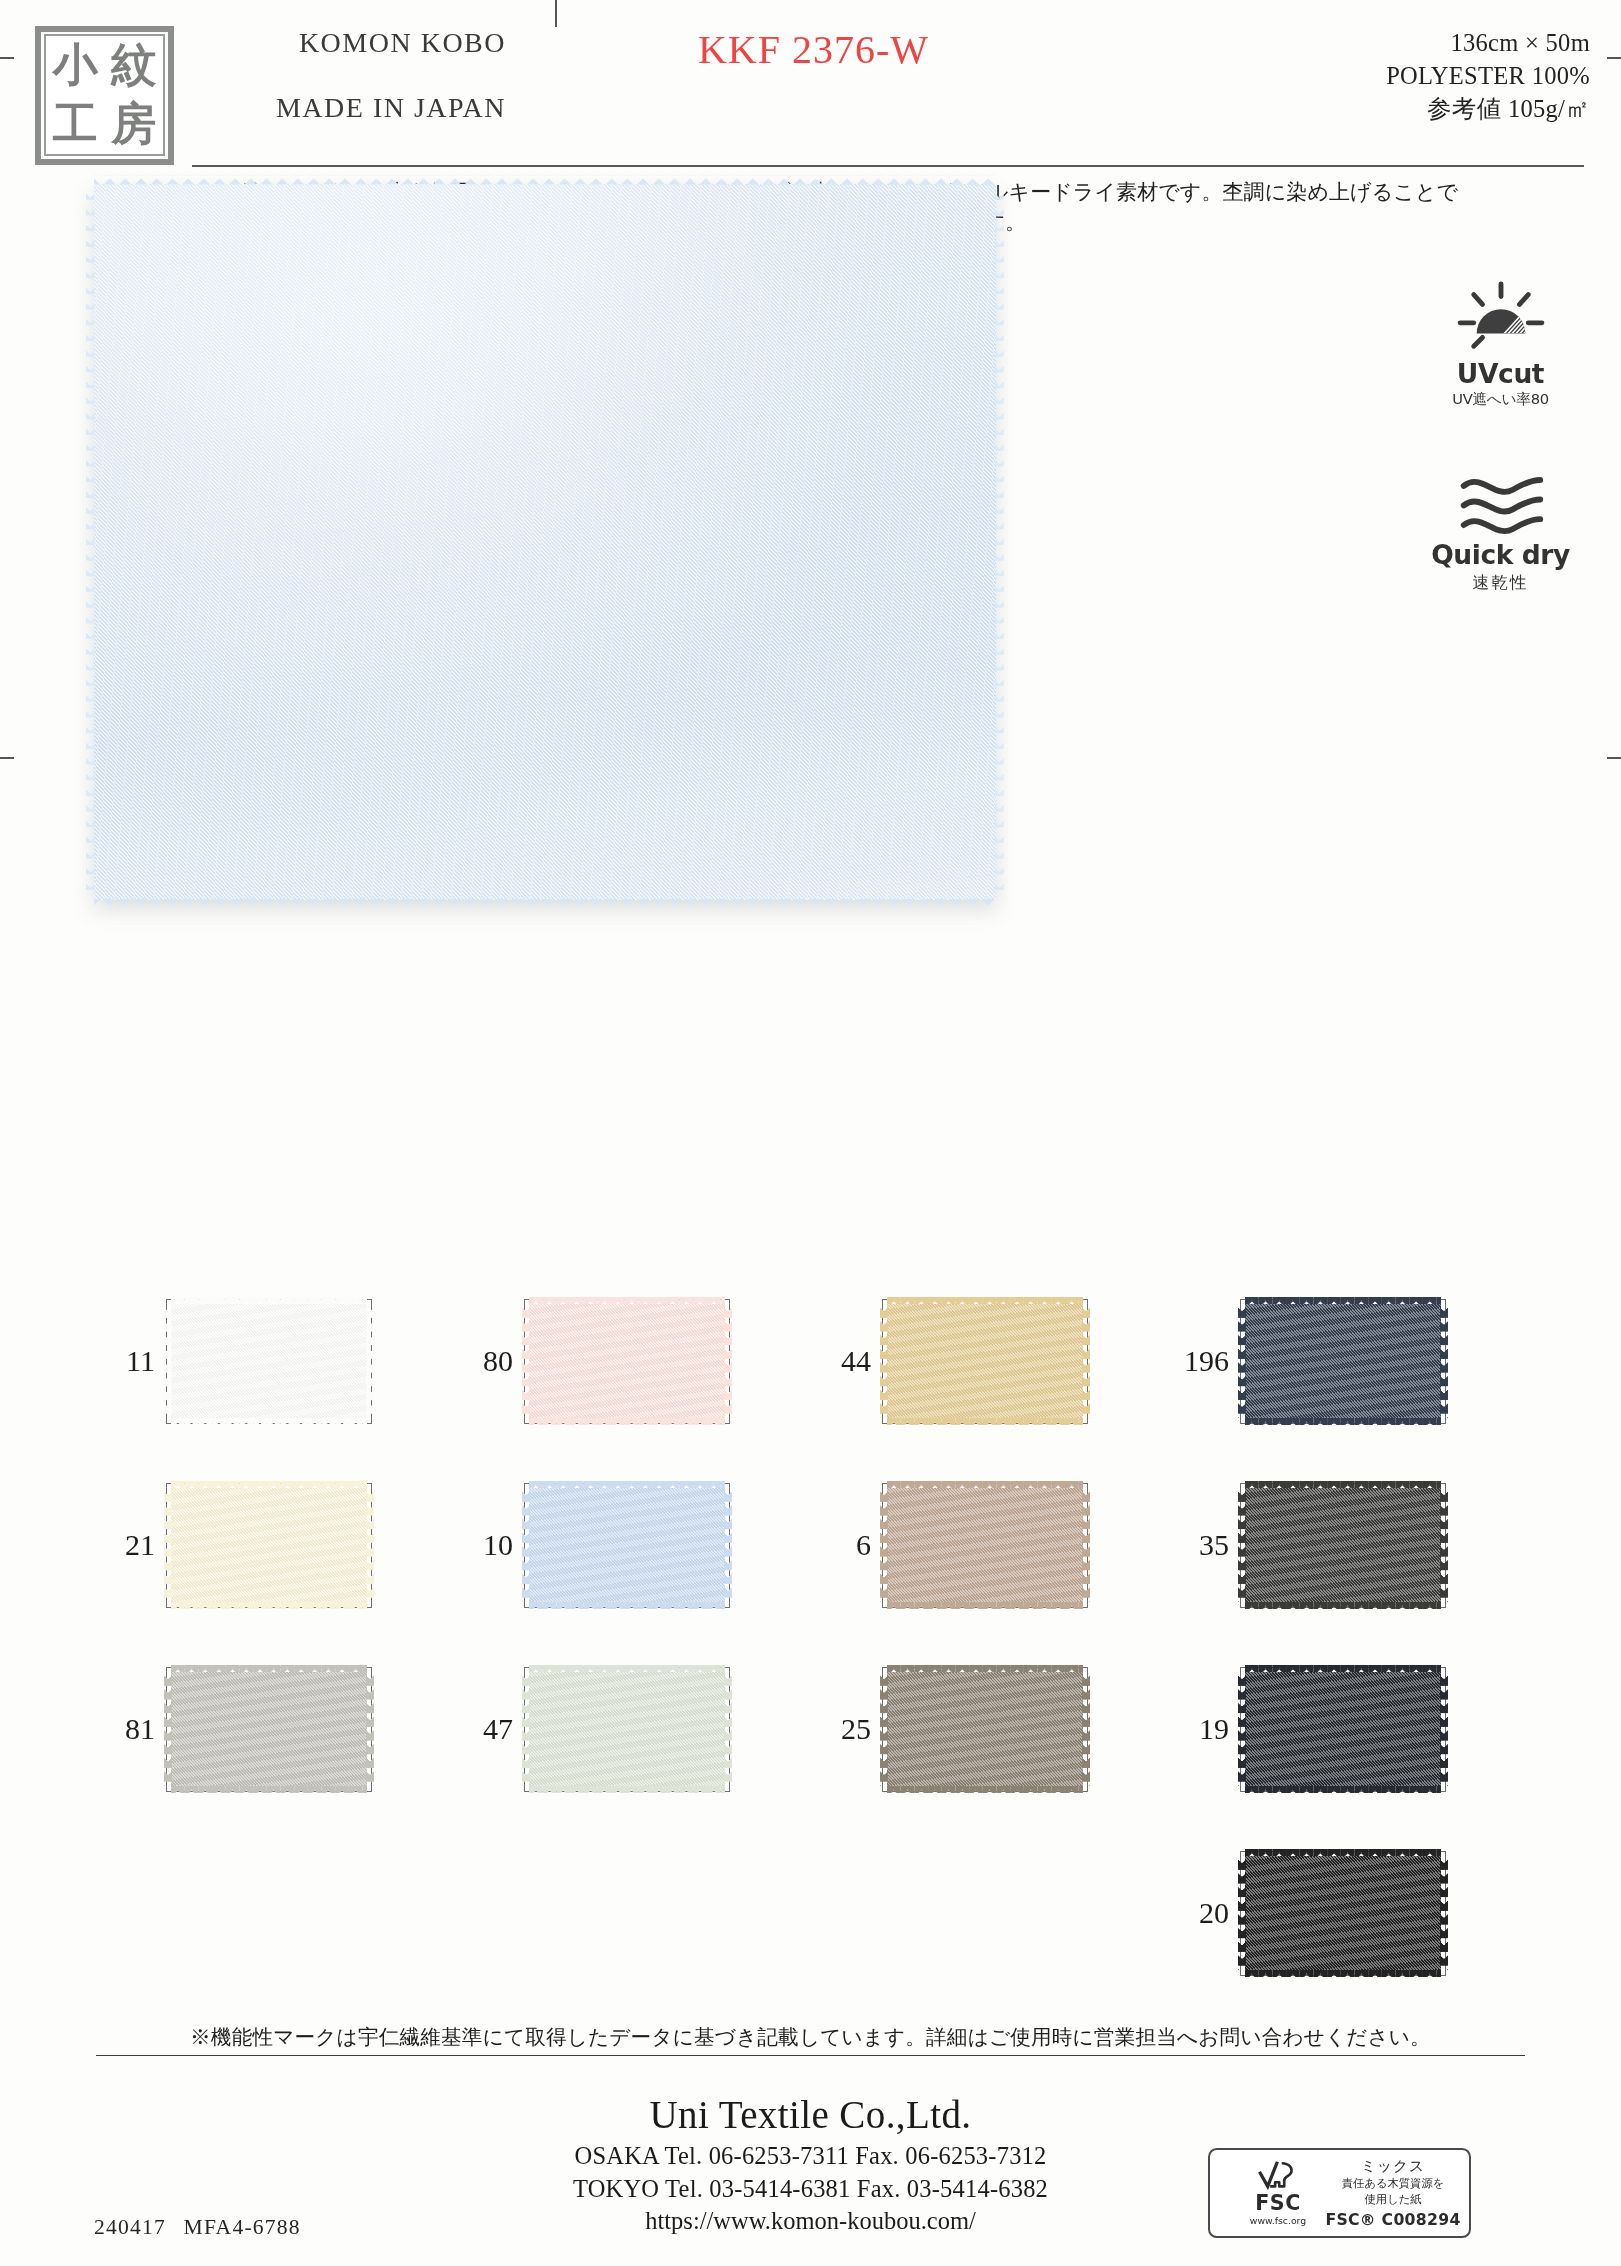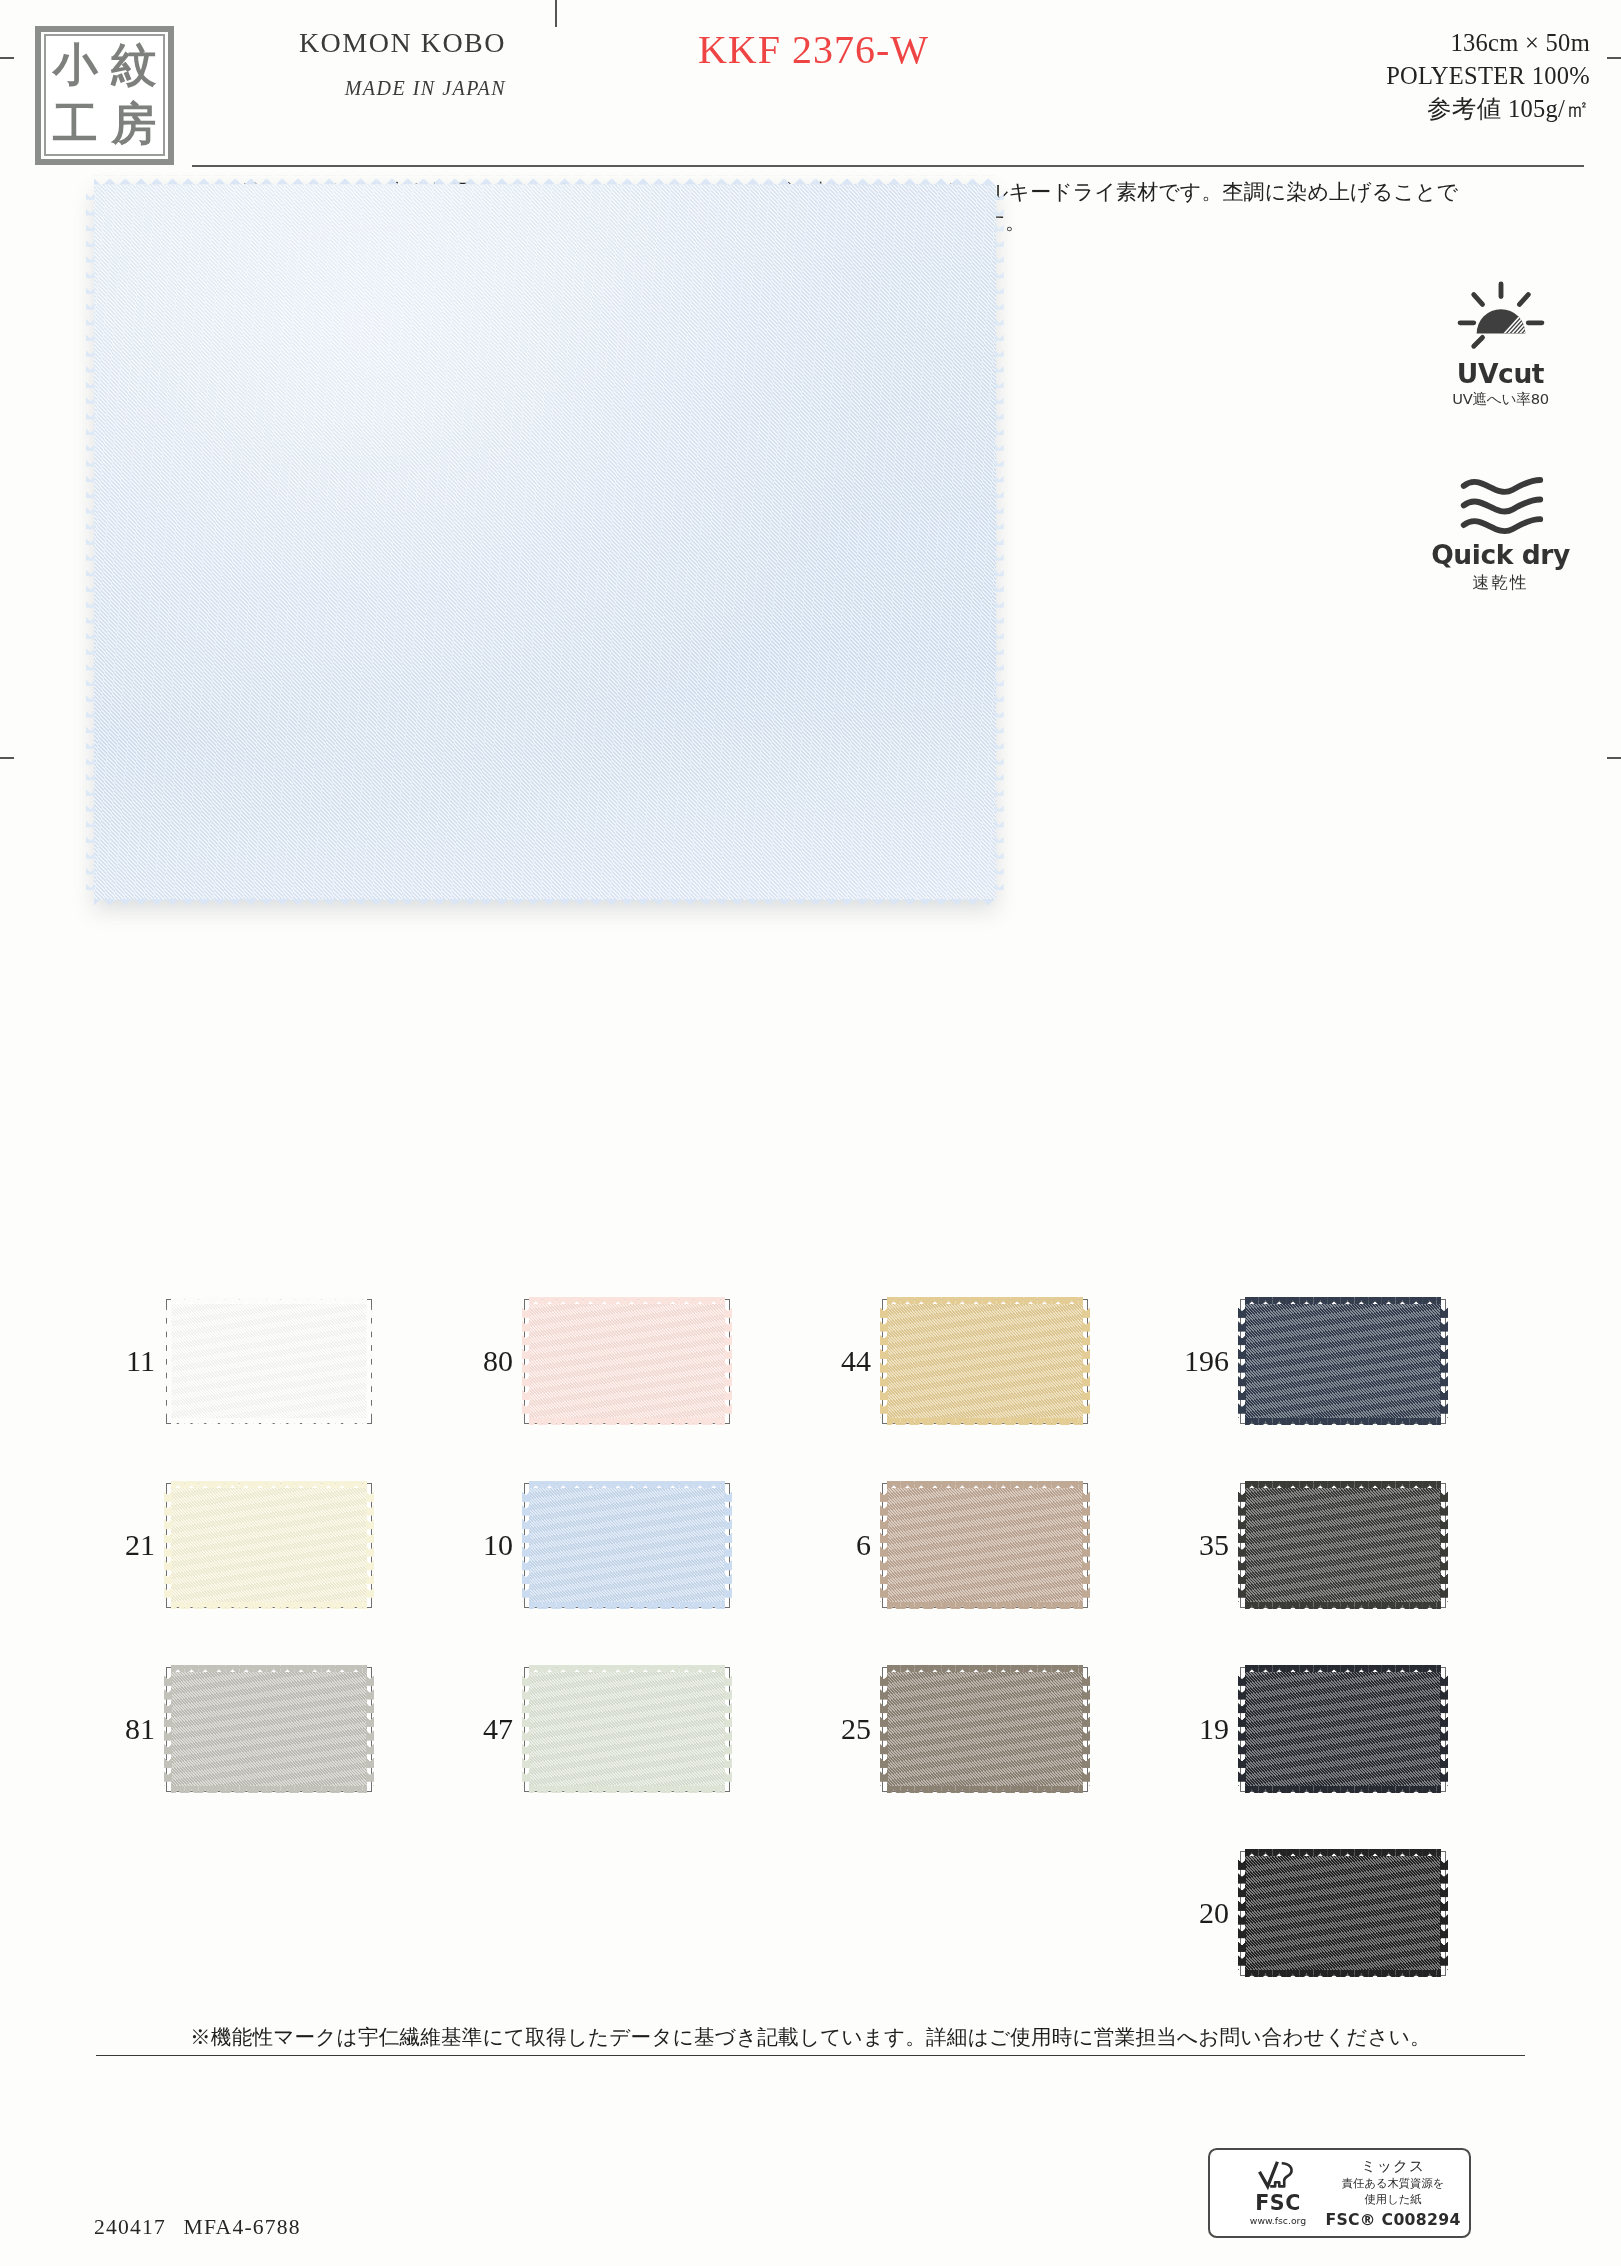--- a/index.html
+++ b/index.html
@@ -46,21 +46,21 @@
     font-weight:700;
     letter-spacing:0;
   }
   .logo-inner span { transform:translateY(-1px); }
 
   .brand-block {
     position:absolute; left:192px; top:27.4px; width:314px;
     text-align:right;
   }
   .brand-l1 { font-size:28px; letter-spacing:1.5px; color:#3a3a3a; }
-  .brand-l2 { font-size:20px; letter-spacing:1.5px; color:#3a3a3a; margin-top:18px;font-style:italic; }
+  .brand-l2 { font-size:28px; letter-spacing:1.5px; color:#3a3a3a; margin-top:33px; }
 
   .title-block { position:absolute; left:451px; top:25.5px; width:725px; text-align:center; }
   .title-code { font-size:40px; letter-spacing:1px; color:#ef4444; }
   .title-sub  { font-size:19.6px; margin-top:13.7px; color:#2e2e2e; letter-spacing:0.2px; }
 
   .spec-block { position:absolute; right:31px; top:27.4px; text-align:right; }
   .spec-l { font-size:24.5px; line-height:1.33; color:#232323; letter-spacing:0.3px; }
 
   .hr-main {
     position:absolute; left:192px; top:165px; width:1392px; height:0;
@@ -434,20 +434,28 @@
           <div class="sw-zig t" style="background-image: linear-gradient(225deg, rgb(35, 35, 35) 50%, transparent 50%), linear-gradient(135deg, rgb(35, 35, 35) 50%, transparent 50%);"></div>
           <div class="sw-zig b" style="background-image: linear-gradient(135deg, rgb(35, 35, 35) 50%, transparent 50%), linear-gradient(225deg, rgb(35, 35, 35) 50%, transparent 50%);"></div>
           <div class="sw-zigv l" style="background-image: linear-gradient(315deg, rgb(35, 35, 35) 50%, transparent 50%), linear-gradient(45deg, rgb(35, 35, 35) 50%, transparent 50%);"></div>
           <div class="sw-zigv r" style="background-image: linear-gradient(45deg, rgb(35, 35, 35) 50%, transparent 50%), linear-gradient(315deg, rgb(35, 35, 35) 50%, transparent 50%);"></div>
         </div>
       </div>
     </div>
 
   <div class="note">※機能性マークは宇仁繊維基準にて取得したデータに基づき記載しています。詳細はご使用時に営業担当へお問い合わせください。</div>
 
+  <div class="footer">
+    <div class="company">
+      <div class="co-name">Uni Textile Co.,Ltd.</div>
+      <div class="co-line">OSAKA Tel. 06-6253-7311  Fax. 06-6253-7312</div>
+      <div class="co-line">TOKYO Tel. 03-5414-6381  Fax. 03-5414-6382</div>
+      <div class="co-url">https://www.komon-koubou.com/</div>
+    </div>
+  </div>
 
   <div class="job-code">
     <span>240417</span><span class="gap"></span><span>MFA4-6788</span>
   </div>
 
   <div class="fsc">
     <div class="fsc-left">
       <svg class="fsc-tree" viewBox="0 0 52 40">
         <path d="M 4 16 L 13 32 L 24 4" fill="none" stroke="#2b2b2b" stroke-width="4" stroke-linecap="square"></path>
         <path d="M 30 4 C 39 4, 44 10, 41 16 C 39 20, 33 20, 33 25 L 33 32 L 27 32 L 27 27 L 22 27 L 22 32 L 16 32" fill="none" stroke="#2b2b2b" stroke-width="3.2" stroke-linejoin="round"></path>

